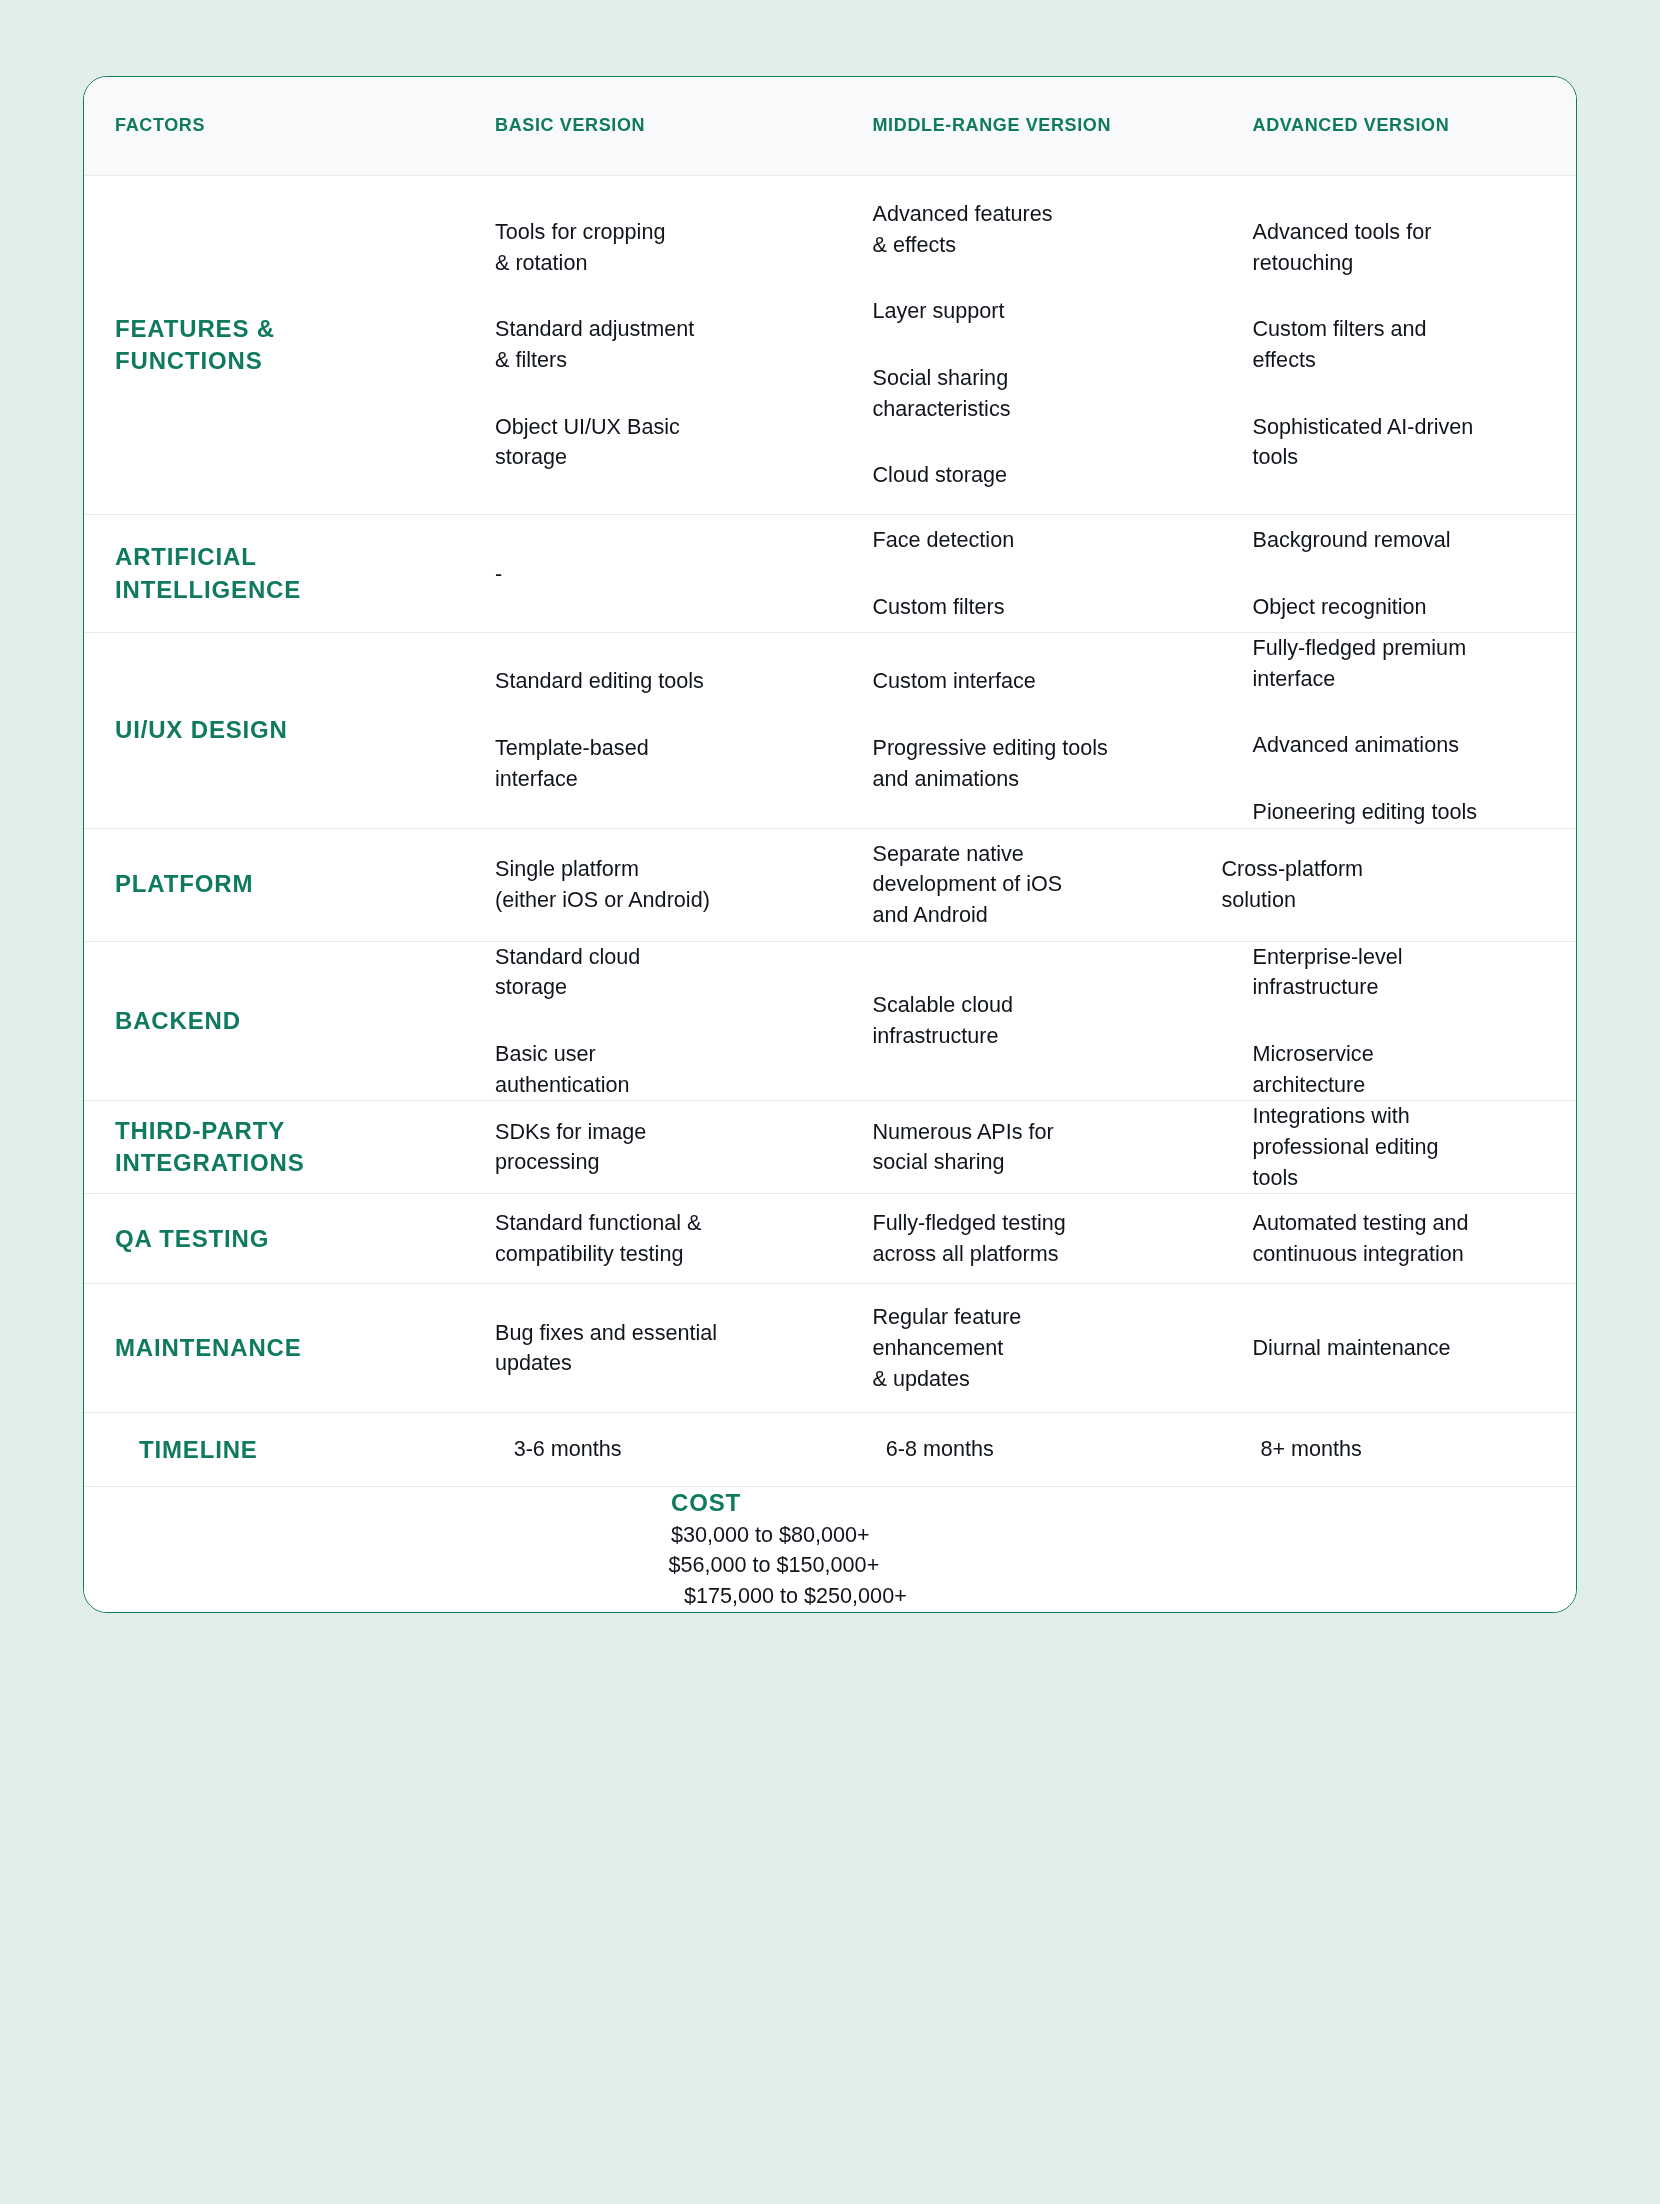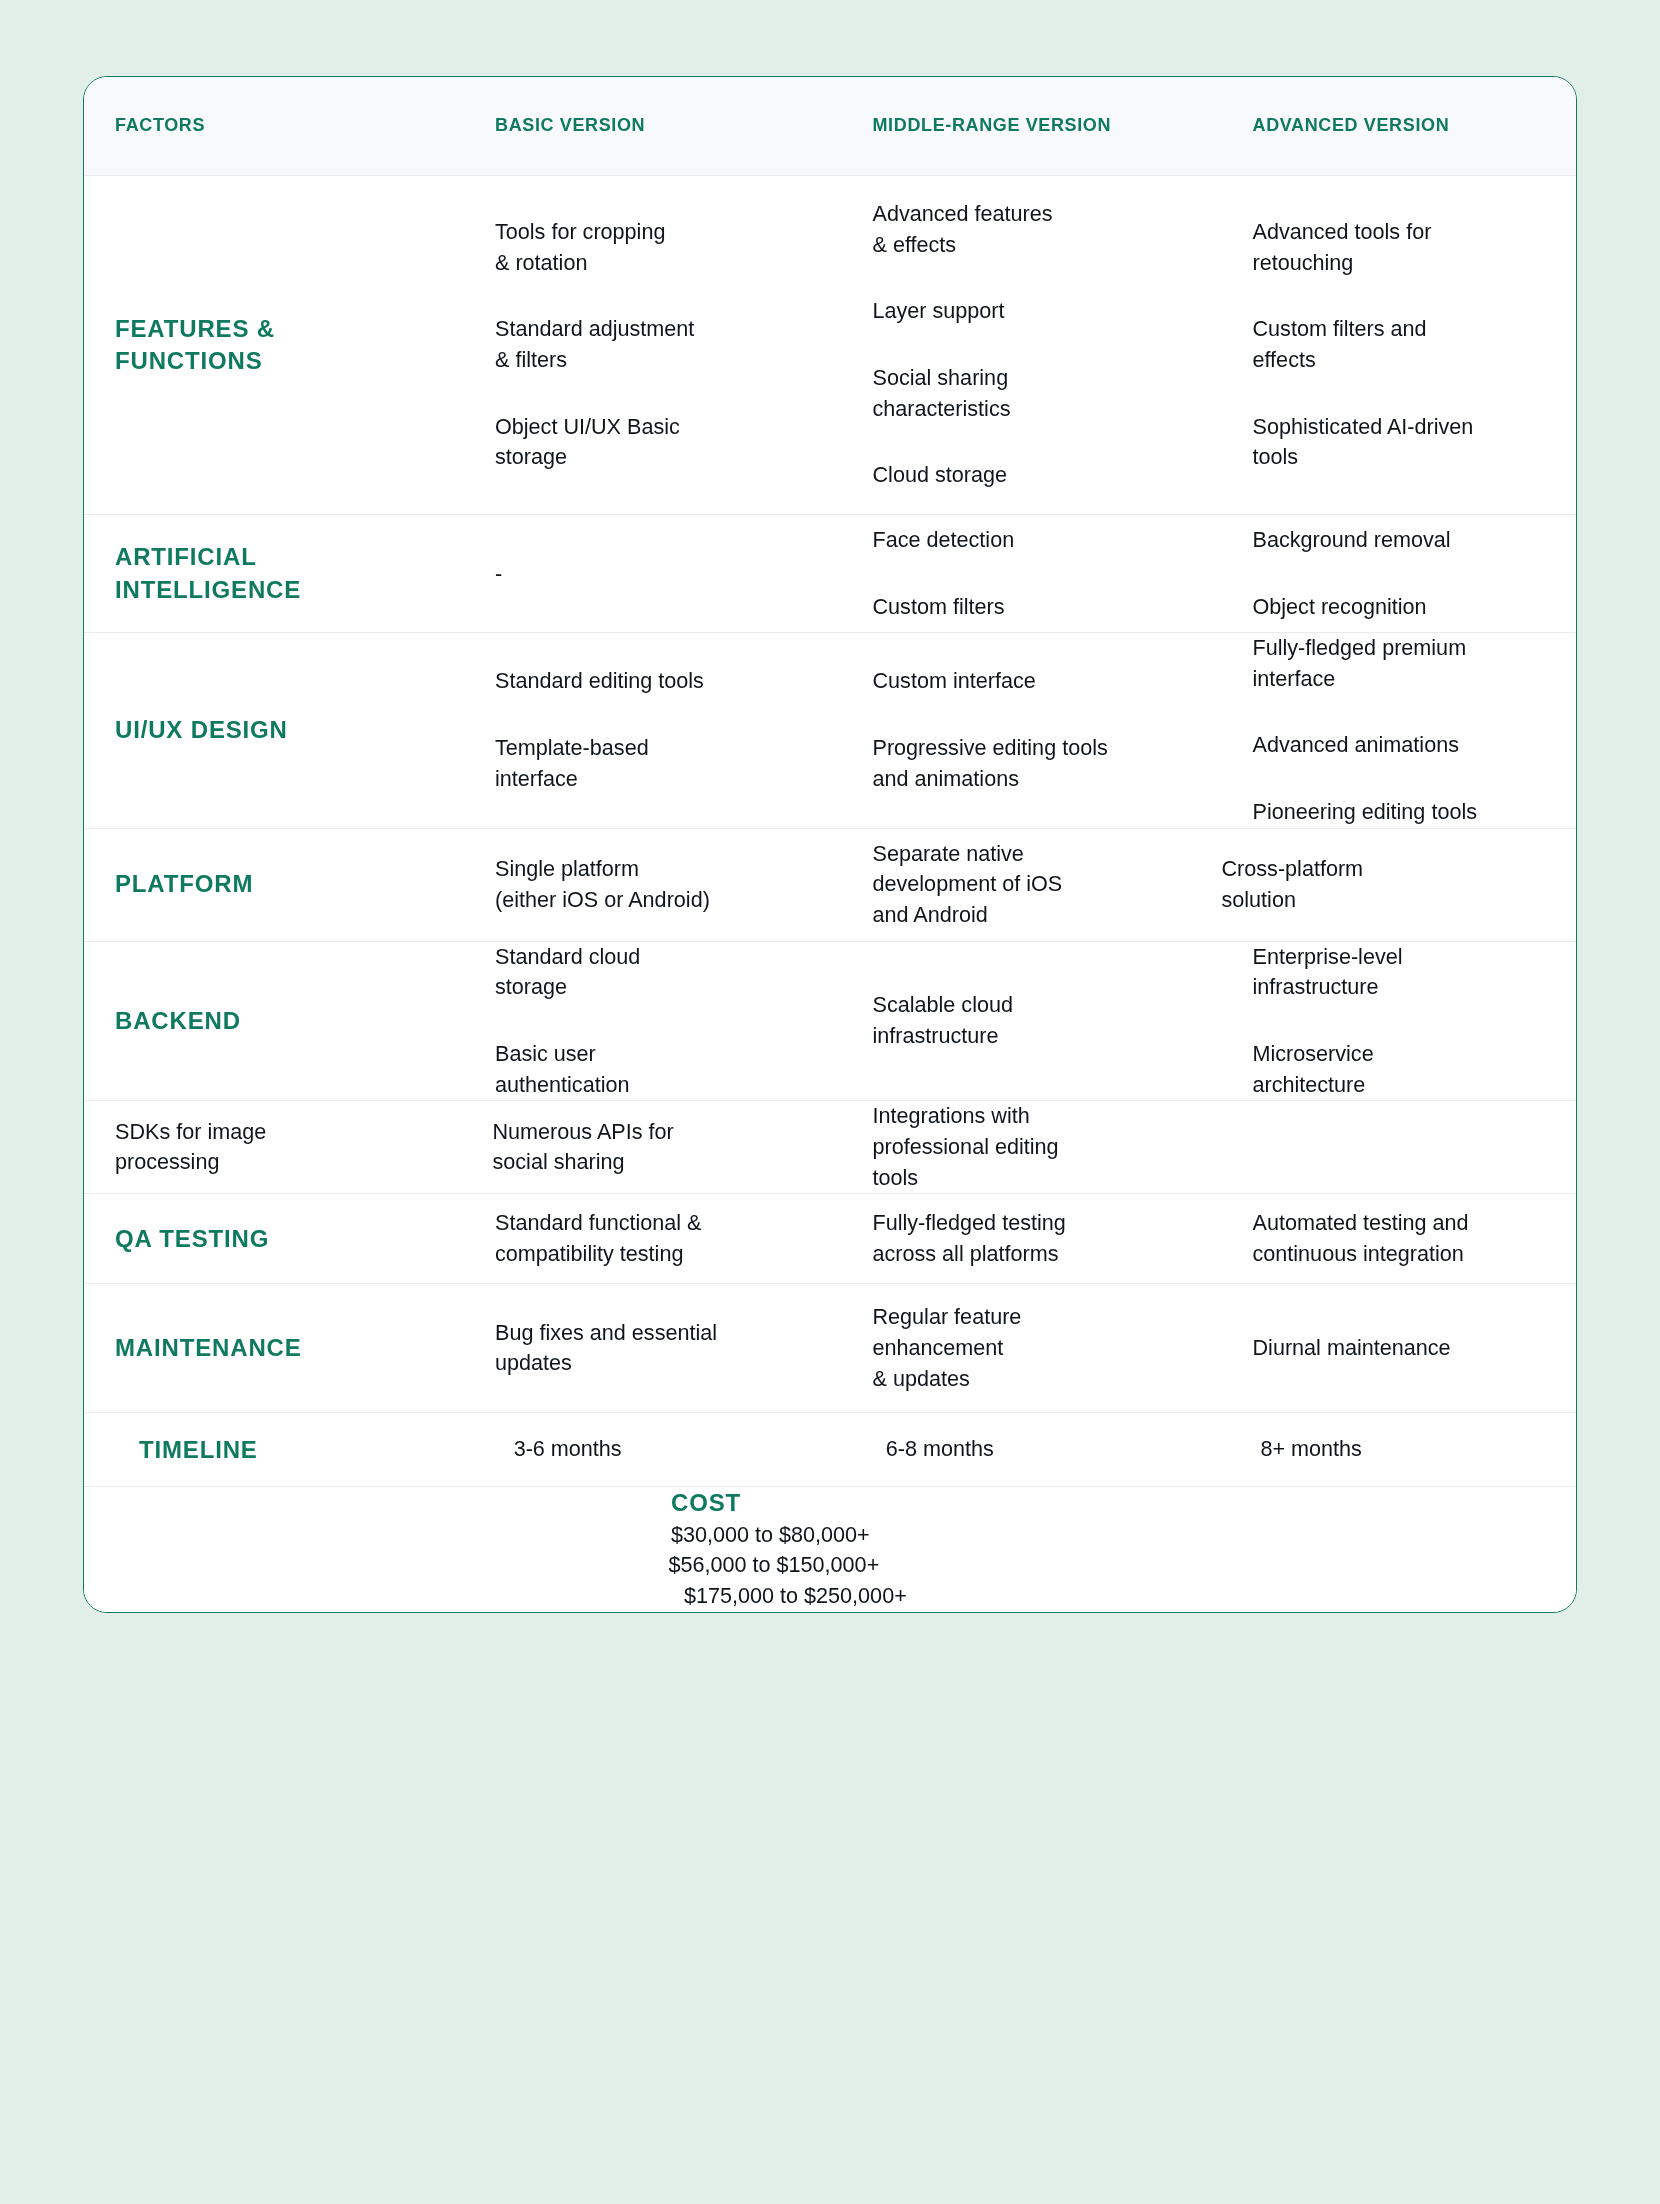--- a/index.html
+++ b/index.html
@@ -230,20 +230,24 @@
 infrastructure</div>
           </div>
           <div class="td col-3">
             <div class="cell-item">Enterprise-level
 infrastructure</div>
             <div class="cell-item">Microservice
 architecture</div>
           </div>
         </div>
         <div class="trow h-r5">
+          <div class="td col-0">
+            <div class="factor-label">THIRD-PARTY
+INTEGRATIONS</div>
+          </div>
           <div class="td col-1">
             <div class="cell-item">SDKs for image
 processing</div>
           </div>
           <div class="td col-2">
             <div class="cell-item">Numerous APIs for
 social sharing</div>
           </div>
           <div class="td col-3">
             <div class="cell-item">Integrations with

